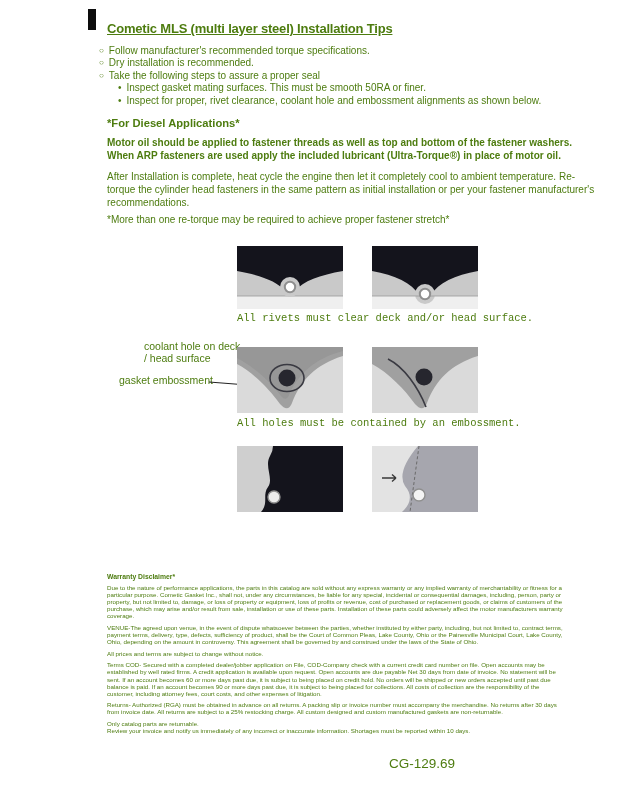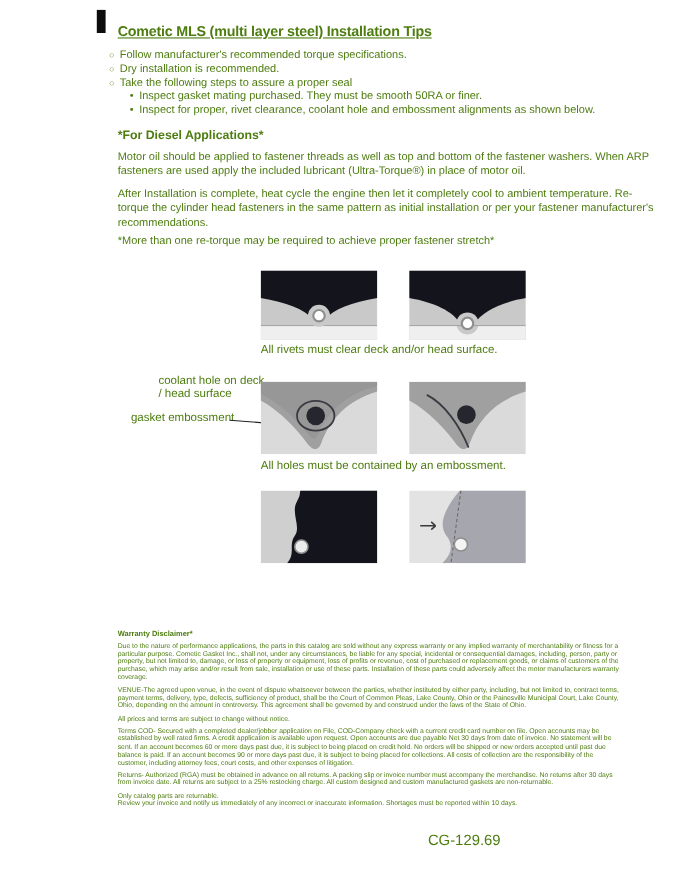--- a/index.html
+++ b/index.html
@@ -8,26 +8,26 @@
   .corner-mark{position:absolute;left:88px;top:9px;width:8px;height:21px;background:#0d0d0d;}
   .title{position:absolute;left:107px;top:21px;font-size:13px;font-weight:bold;
          text-decoration:underline;white-space:nowrap;letter-spacing:-0.2px;margin:0;}
   .tips{position:absolute;left:99px;top:45px;width:492px;font-size:10px;line-height:12.4px;}
   .tip{display:flex;gap:5px;align-items:flex-start;}
   .tip .ring{font-size:8px;line-height:12.4px;}
   .subtip{display:flex;gap:5px;margin-left:19px;align-items:flex-start;}
   .subtip .dot{font-size:10px;line-height:12.4px;}
   .diesel-heading{position:absolute;left:107px;top:117px;font-size:11.2px;font-weight:bold;margin:0;}
   .para{position:absolute;left:107px;width:488px;font-size:10px;line-height:13.2px;margin:0;}
-  #para1{top:136px;}
+  #para1{top:136px;font-weight:bold;}
   #para2{top:170px;}
   #note{top:213px;width:495px;}
   .dg-hdr{position:absolute;width:106px;text-align:center;font-size:12.5px;margin-top:44px;}
   .dg-img{position:absolute;display:block;}
-  .caption{position:absolute;left:237px;font-size:10.5px;line-height:13px;white-space:nowrap;}
+  .caption{position:absolute;left:237px;font-size:10.5px;line-height:13px;white-space:nowrap;font-family:Liberation Mono, monospace;}
   .caption.wrap{white-space:normal;width:238px;}
   .ann{position:absolute;font-size:10.5px;line-height:11.8px;}
   #ann-coolant{left:144px;top:341px;width:99px;}
   #ann-emboss{left:119px;top:375px;white-space:nowrap;}
   .ann-lines{position:absolute;left:0;top:330px;pointer-events:none;}
   .disclaimer{position:absolute;left:107px;top:573px;width:456px;}
   .disclaimer h2{font-size:6.8px;font-weight:bold;margin:0 0 4px 0;}
   .disclaimer p{font-size:6.2px;line-height:7.1px;margin:0 0 4.5px 0;}
   .disclaimer p.tight{margin-bottom:0;}
   .doc-code{position:absolute;left:389px;top:756px;font-size:13.5px;}
@@ -49,21 +49,21 @@
     <div class="tip">
       <span class="ring">○</span>
       <span>Dry installation is recommended.</span>
     </div>
     <div class="tip">
       <span class="ring">○</span>
       <span>Take the following steps to assure a proper seal</span>
     </div>
     <div class="subtip">
       <span class="dot">•</span>
-      <span>Inspect gasket mating purchased.  They must be smooth 50RA or finer.</span>
+      <span>Inspect gasket mating surfaces.  This must be smooth 50RA or finer.</span>
     </div>
     <div class="subtip">
       <span class="dot">•</span>
       <span>Inspect for proper, rivet clearance, coolant hole and embossment alignments as shown below.</span>
     </div>
   </div>
 
   <h2 class="diesel-heading">*For Diesel Applications*</h2>
   <p class="para" id="para1">Motor oil should be applied to fastener threads as well as top and bottom of the fastener washers. When ARP fasteners are used apply the included lubricant (Ultra-Torque®) in place of motor oil.</p>
   <p class="para" id="para2">After Installation is complete, heat cycle the engine then let it completely cool to ambient temperature. Re-torque the cylinder head fasteners in the same pattern as initial installation or per your fastener manufacturer's recommendations.</p>

